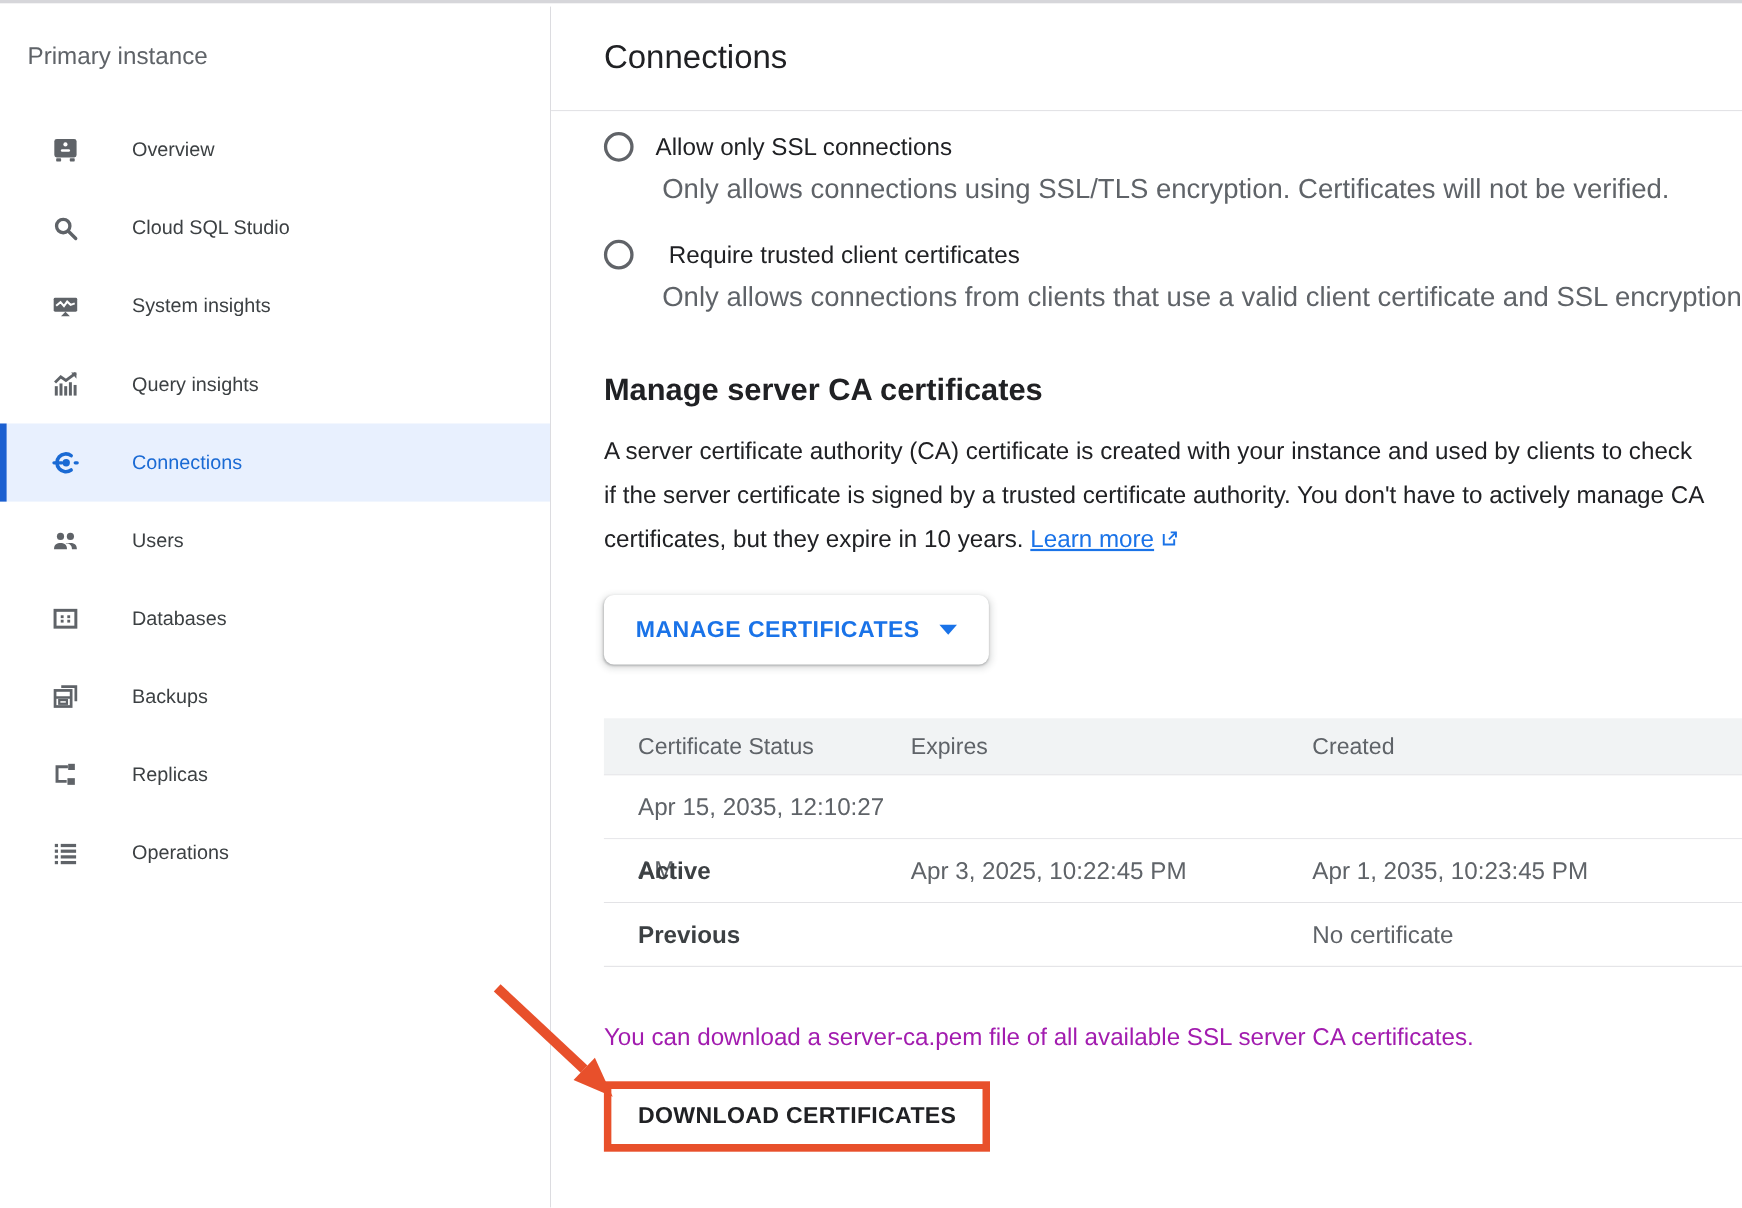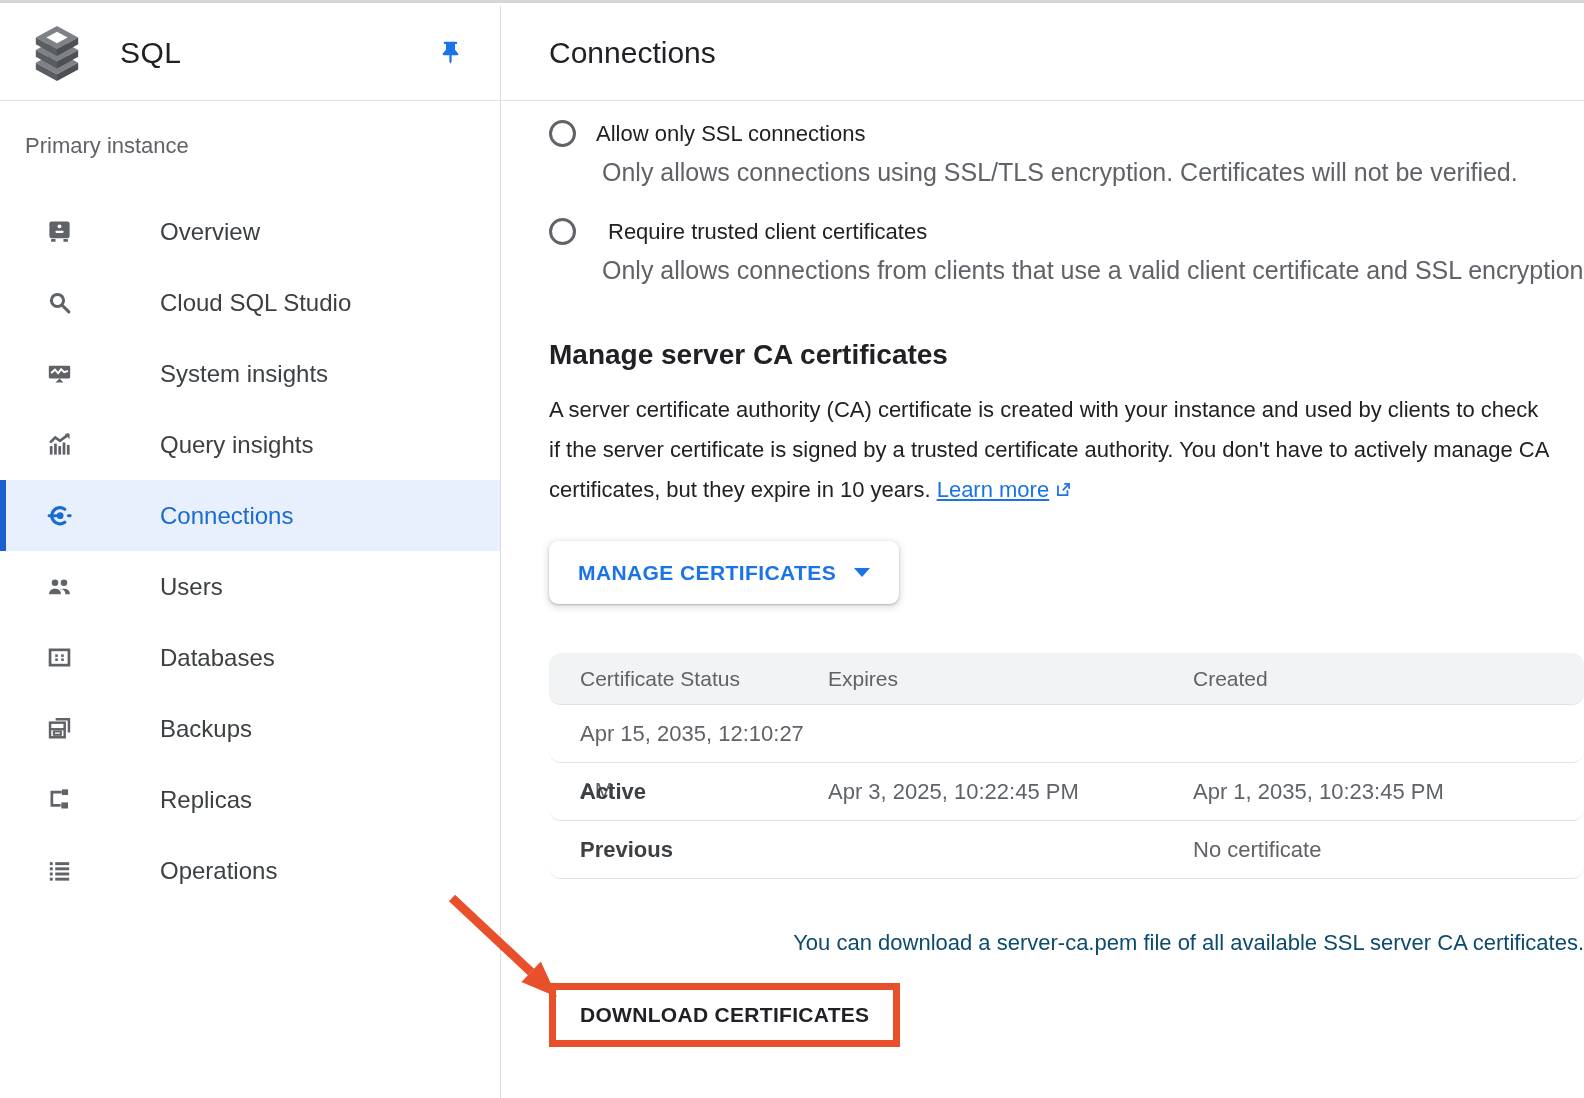--- a/index.html
+++ b/index.html
@@ -45,23 +45,22 @@
     line-height: 26px;
   }
   .nav { margin-top: 37px; list-style: none; }
   .nav-item {
     position: relative;
     height: 71px;
     display: flex;
     align-items: center;
     padding-left: 46px;
     cursor: pointer;
-    font-size: 24px;
+    font-size: 18px;
     color: #3c4043;
-    gap: 40px;
   }
   .nav-item .nav-icon { width: 27px; height: 27px; flex: 0 0 auto; margin-right: 47px; }
   .nav-item .nav-icon svg { width: 27px; height: 27px; display: block; }
   .nav-item.selected { background: #e8f0fe; color: #1a6ad4; }
   .nav-item.selected::before {
     content: "";
     position: absolute;
     left: 0; top: 0; bottom: 0;
     width: 6px;
     background: #1b5fd0;
@@ -140,37 +139,37 @@
   }
   .caret-down {
     width: 0; height: 0;
     margin-left: 18px;
     border-left: 8px solid transparent;
     border-right: 8px solid transparent;
     border-top: 9px solid #1a73e8;
   }
 
   .cert-table { margin: 49px 0 0 48px; }
-  .t-row { display: grid; grid-template-columns: 279px 365px 1fr; border-radius: 12px; }
+  .t-row { display: grid; grid-template-columns: 279px 365px 1fr; }
   .t-head {
     background: #f1f3f4;
     height: 52px;
     border-bottom: 1px solid #e3e3e6;
   }
   .t-head .cell {
     font-size: 21px;
     color: #5f6368;
     line-height: 51px;
   }
   .t-body-row { height: 58px; border-bottom: 1px solid #e3e3e6; background: #fff; }
   .t-body-row .cell { font-size: 22px; line-height: 57px; color: #5f6368; }
   .cell:first-child { padding-left: 31px; }
   .cell.status { font-weight: 700; color: #3c4043; }
 
-  .download-note { margin: 51px 0 0 48px; font-size: 22px; color: #0c4a6e; text-align: right; }
+  .download-note { margin: 51px 0 0 48px; font-size: 22px; color: #a21caf; }
 
   .annotation-box {
     display: inline-block;
     margin: 27px 0 0 48px;
     border: 7px solid #e8502b;
     background: #fdba74;
   }
   .download-btn {
     display: block;
     background: #fff;
@@ -193,47 +192,20 @@
     height: 140px;
     pointer-events: none;
   }
 </style>
 </head>
 <body>
 
 <div class="screen">
 
   <nav class="sidebar">
-    <div class="sidebar-header">
-      <svg class="logo" viewBox="0 0 56 60">
-
-        <g>
-          <path d="M28,28 L50,40 L28,52 L6,40 Z" fill="#7e8286"></path>
-          <path d="M6,40 L28,52 L28,59 L6,47 Z" fill="#595d61"></path>
-          <path d="M50,40 L28,52 L28,59 L50,47 Z" fill="#4c5054"></path>
-        </g>
-
-        <g>
-          <path d="M28,15 L50,27 L28,39 L6,27 Z" fill="#7e8286"></path>
-          <path d="M6,27 L28,39 L28,46 L6,34 Z" fill="#595d61"></path>
-          <path d="M50,27 L28,39 L28,46 L50,34 Z" fill="#4c5054"></path>
-        </g>
-
-        <g>
-          <path d="M28,2 L50,14 L28,26 L6,14 Z" fill="#7e8286"></path>
-          <path d="M6,14 L28,26 L28,33 L6,21 Z" fill="#595d61"></path>
-          <path d="M50,14 L28,26 L28,33 L50,21 Z" fill="#4c5054"></path>
-          <path d="M28,8 L39,14 L28,20 L17,14 Z" fill="#ffffff"></path>
-        </g>
-      </svg>
-      <div class="app-title">SQL</div>
-      <svg class="pin" viewBox="0 0 24 24">
-        <path fill="#1a73e8" d="M16,9 V4 h1 a1,1 0 0 0 0,-2 H7 a1,1 0 0 0 0,2 h1 v5 l-2.6,3.2 a1,1 0 0 0 0.8,1.8 H11 v5.5 L12,21.5 13,19.5 V14 h4.8 a1,1 0 0 0 0.8,-1.8 Z"></path>
-      </svg>
-    </div>
 
     <div class="section-label">Primary instance</div>
 
     <ul class="nav">
       <li class="nav-item">
         <span class="nav-icon">
           <svg viewBox="0 0 24 24" class="icon-gray">
             <path d="M5,3 h14 a2,2 0 0 1 2,2 v11 a2,2 0 0 1 -2,2 H5 a2,2 0 0 1 -2,-2 V5 a2,2 0 0 1 2,-2 Z"></path>
             <circle cx="12" cy="7.4" r="1.7" fill="#fff"></circle>
             <rect x="8.3" y="11.3" width="7.4" height="2" rx="1" fill="#fff"></rect>

